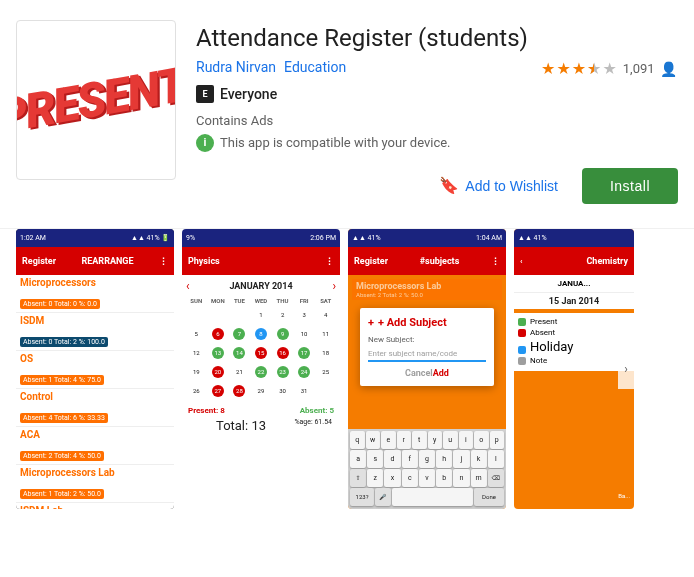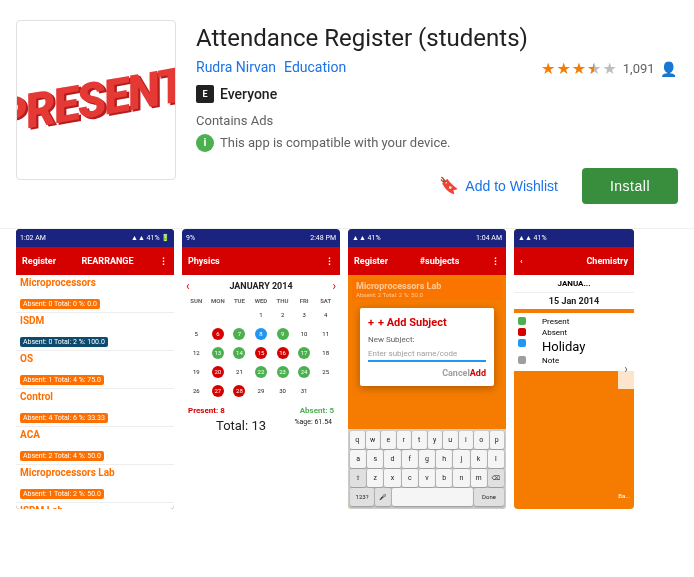--- a/index.html
+++ b/index.html
@@ -446,21 +446,21 @@
       border-bottom: 2px solid #2196f3;
       width: 100%;
       font-size: 8px;
       color: #9e9e9e;
       padding: 2px 0;
       margin-bottom: 6px;
     }
 
     .dialog-btns {
       display: flex;
-      justify-content: flex-end;
+      justify-content: center;
       gap: 0;
     }
 
     .dialog-btn {
       font-size: 9px;
       font-weight: bold;
       color: #9e9e9e;
       cursor: pointer;
     }
 
@@ -512,22 +512,22 @@
     }
 
     .legend-container {
       background: #fff;
       padding: 4px;
       font-size: 7px;
     }
 
     .legend-item {
       display: flex;
-      align-items: flex-start;
-      gap: 16px;
+      align-items: flex-end;
+      gap: 4px;
       margin-bottom: 2px;
     }
 
     .legend-dot {
       width: 8px;
       height: 8px;
       border-radius: 2px;
     }
 
     .nav-arrow-right {
@@ -652,21 +652,21 @@
       </div>
       <div class="subject-item">
         <div class="subject-name">ISDM Lab</div>
       </div>
     </div>
   </div>
 
   <div class="screenshot ss2">
     <div class="ss2-statusbar">
       <span>9%</span>
-      <span>2:48 PM</span>
+      <span>2:06 PM</span>
     </div>
     <div class="ss2-titlebar">
       <span>Physics</span>
       <span>⋮</span>
     </div>
     <div class="calendar-container">
       <div class="cal-header">
         <span class="cal-nav">‹</span>
         <span class="cal-title">JANUARY 2014</span>
         <span class="cal-nav">›</span>

